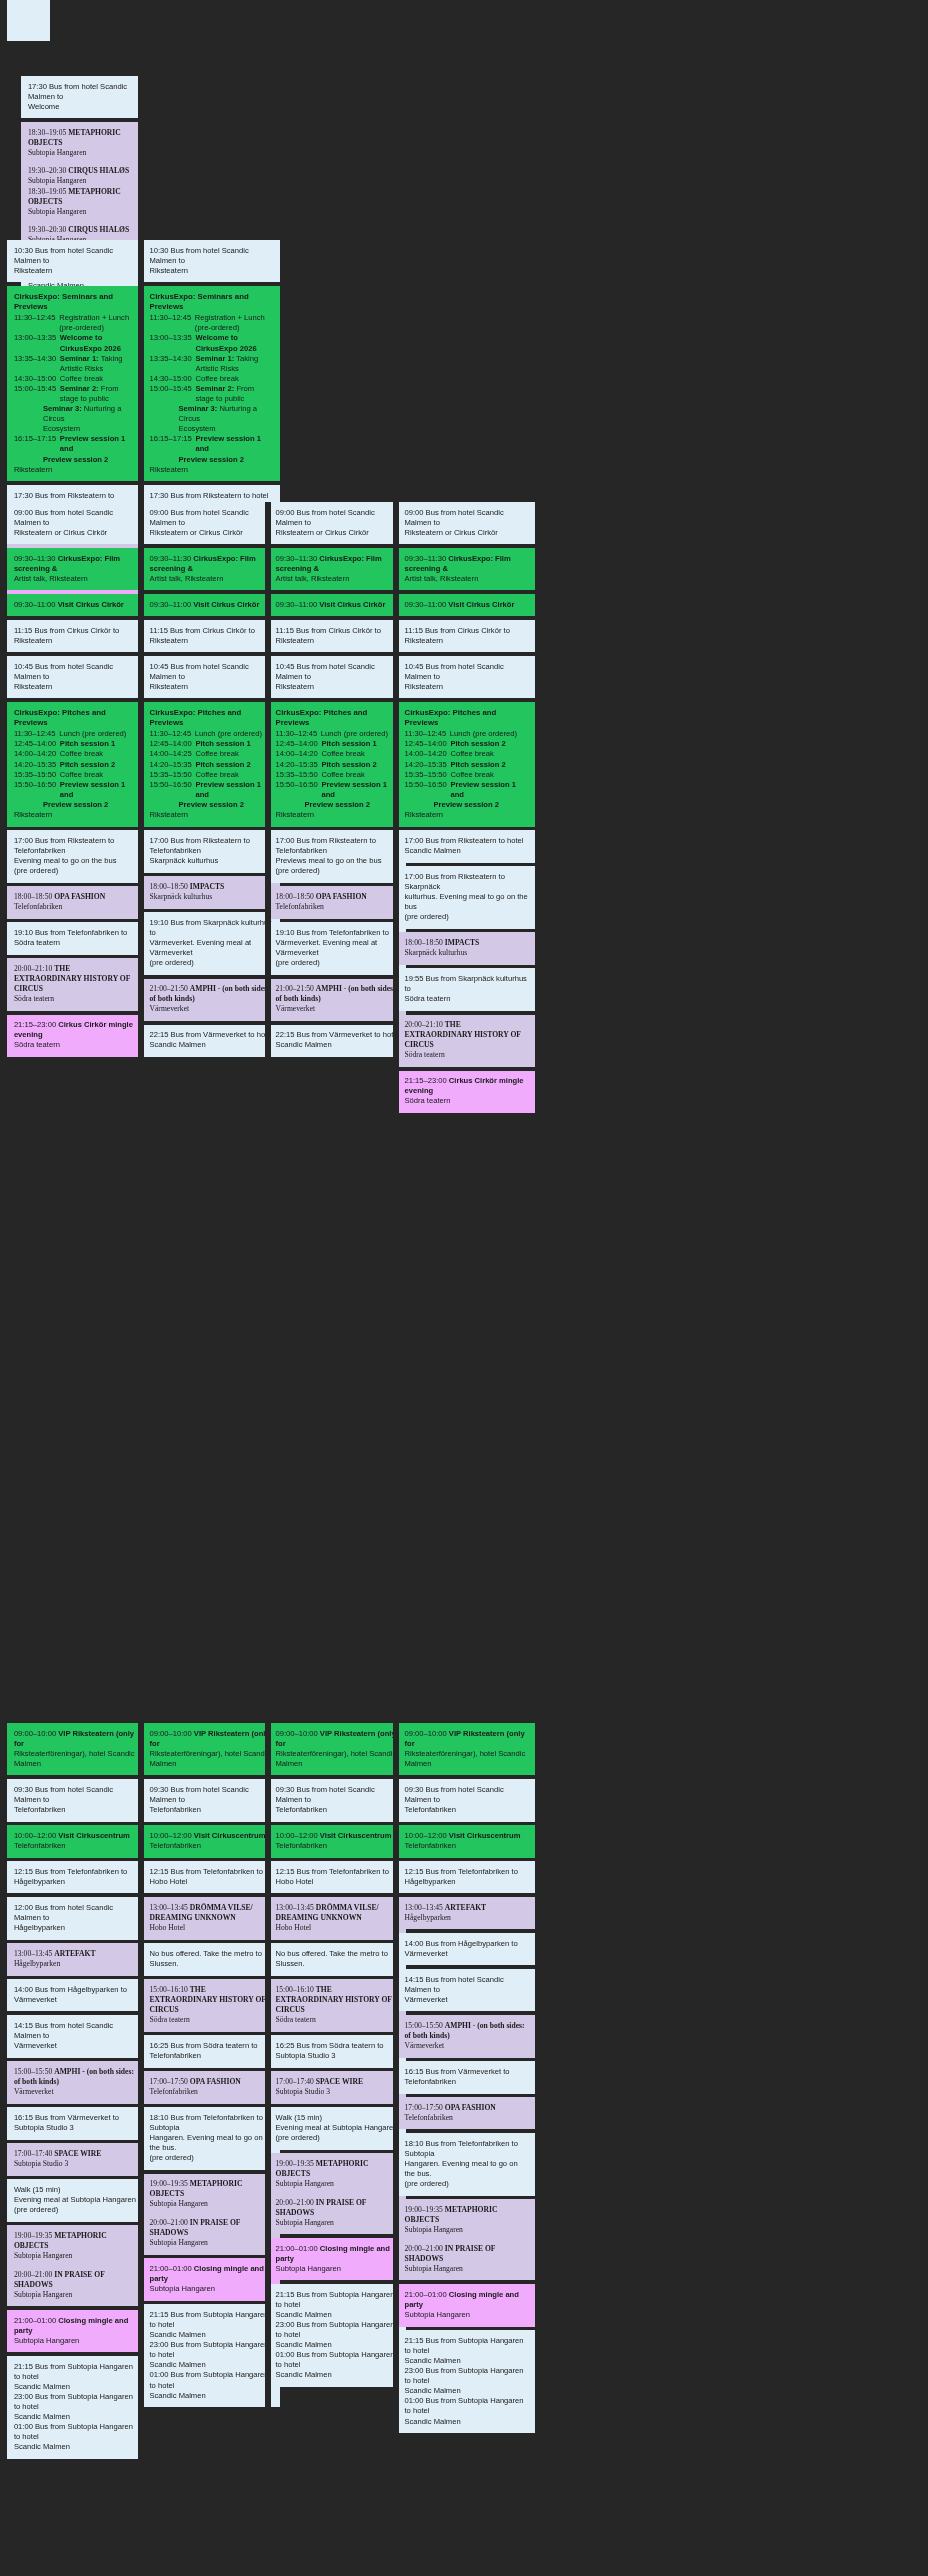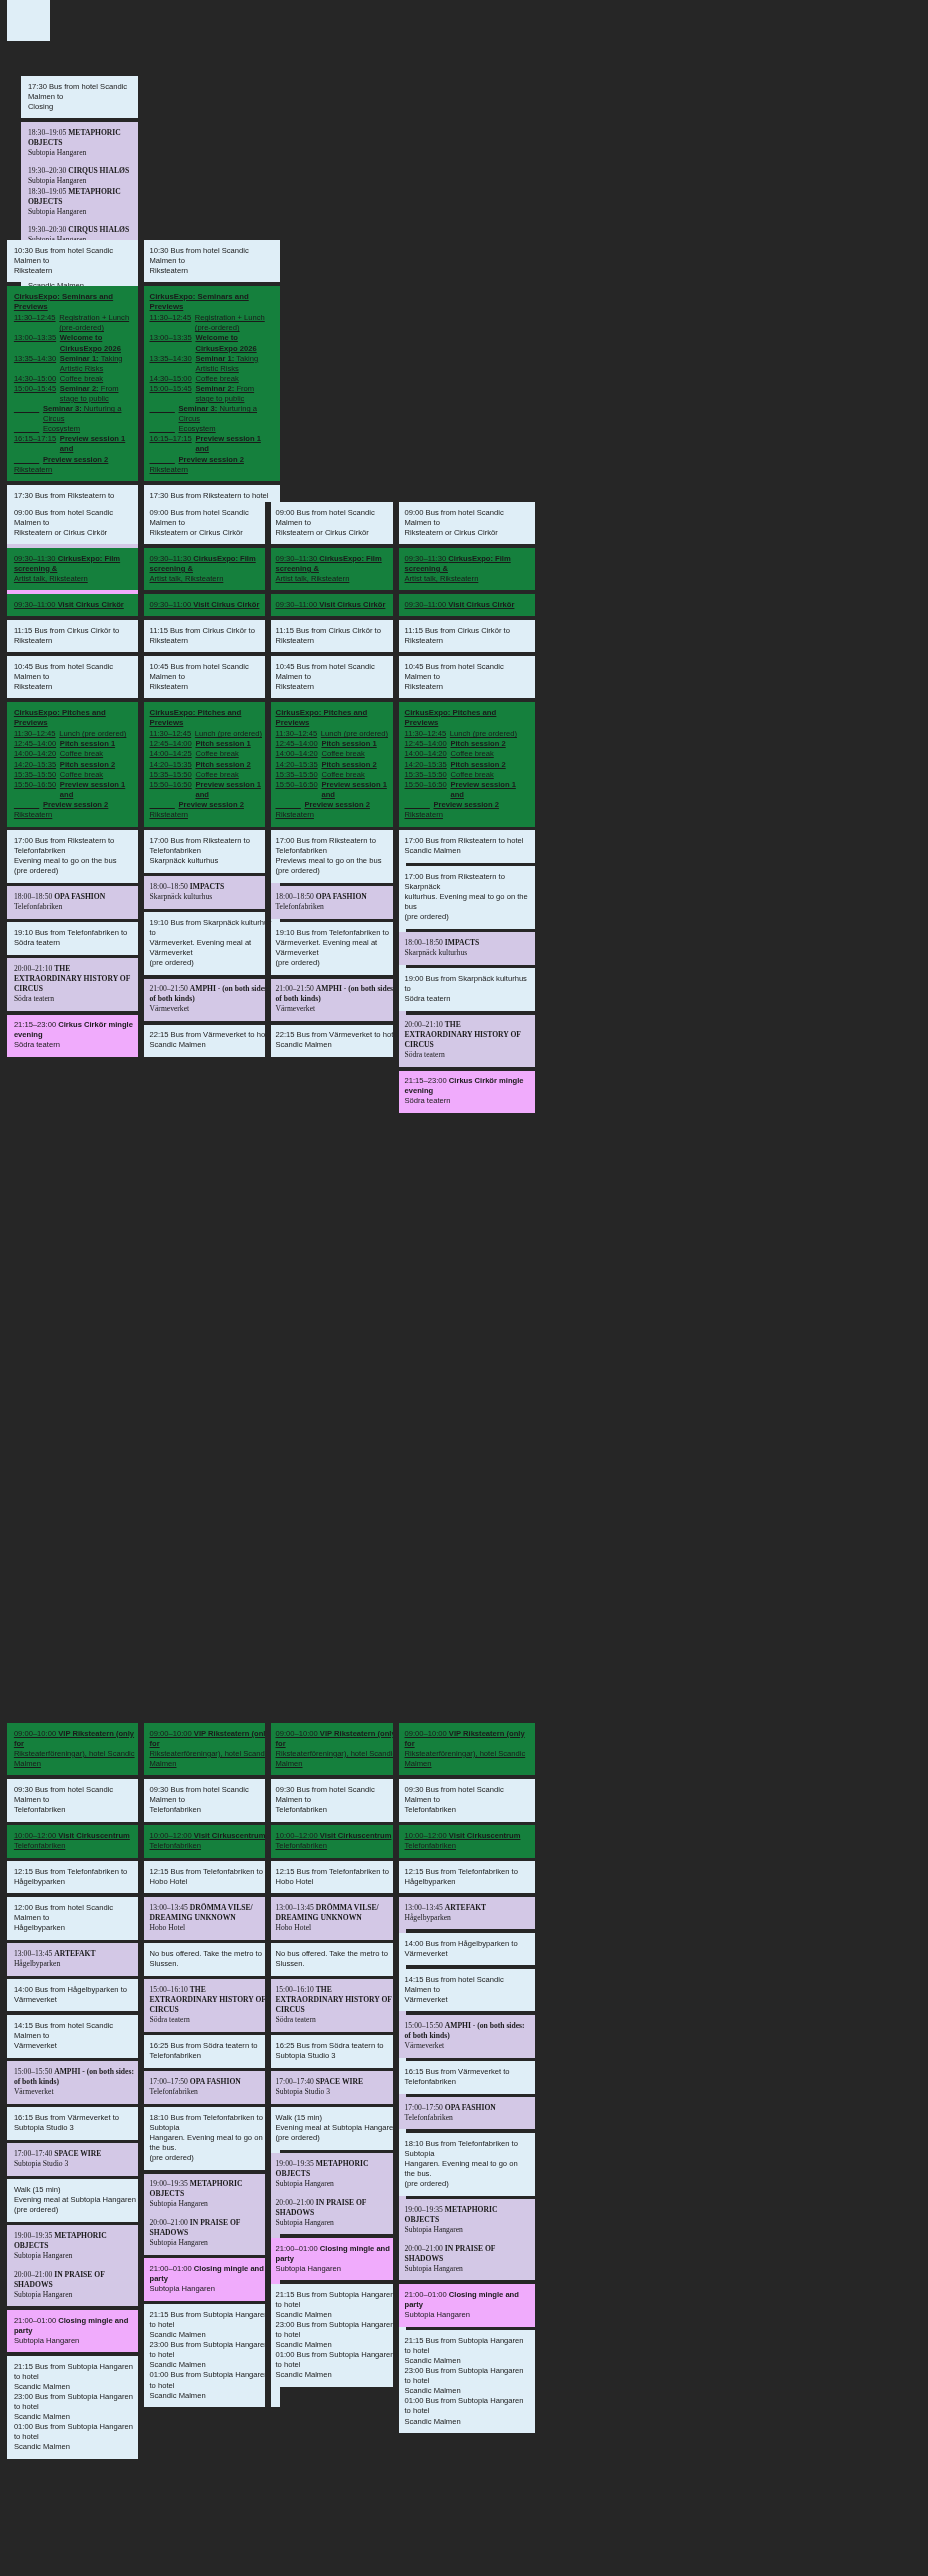--- a/index.html
+++ b/index.html
@@ -8,21 +8,21 @@
     width:929px; height:2576px; position:relative;
     font-family:"Liberation Sans", sans-serif;
     color:#1a1a1a; overflow:hidden;
   }
   .canvas{ position:absolute; inset:0; background:#262626; }
 
   
   .col{ position:absolute; width:137px; }
   .blk{ padding:5.6px 6.5px 6.5px 6.5px; font-size:7.6px; line-height:1.33; }
   .blk.transport{ background:#dfeef7; }
-  .blk.expo{ background:#15803d;text-decoration:underline; }
+  .blk.expo{ background:#22c55e; }
   .blk.show{ background:#d3c8e6;font-family:Liberation Serif, serif; }
   .blk.mingle{ background:#f0abfc; }
   .blk b, .blk strong{ font-weight:bold; }
   .row{ display:flex; gap:3.7px; }
   .row .t{ white-space:nowrap; }
   .hdr{ font-weight:bold; font-size:7.8px; margin-bottom:0.9px; }
   .sp{ height:8.4px; }
   .gap{ height:3.7px; }
 
   
@@ -36,21 +36,21 @@
 </style>
 </head>
 <body>
 
 <div class="canvas"></div>
 <div class="topchip"></div>
 
 <div class="col c1" style="top:76px;padding-left:14px;" id="d1c1">
     <div class="blk transport">
       <div>17:30 Bus from hotel Scandic Malmen to</div>
-      <div>Closing</div>
+      <div>Welcome</div>
     </div>
     <div class="gap"></div>
     <div class="blk show">
       <div><span>18:30–19:05 </span><b>METAPHORIC OBJECTS</b></div>
       <div>Subtopia Hangaren</div>
       <div class="sp"></div>
       <div><span>19:30–20:30 </span><b>CIRQUS HIALØS</b></div>
       <div>Subtopia Hangaren</div>
       <div><span>18:30–19:05 </span><b>METAPHORIC OBJECTS</b></div>
       <div>Subtopia Hangaren</div>
@@ -503,21 +503,21 @@
       <div>kulturhus. Evening meal to go on the bus</div>
       <div>(pre ordered)</div>
     </div>
     <div class="gap"></div>
     <div class="blk show">
       <div><span>18:00–18:50 </span><b>IMPACTS</b></div>
       <div>Skarpnäck kulturhus</div>
     </div>
     <div class="gap"></div>
     <div class="blk transport">
-      <div>19:00 Bus from Skarpnäck kulturhus to</div>
+      <div>19:55 Bus from Skarpnäck kulturhus to</div>
       <div>Södra teatern</div>
     </div>
     <div class="gap"></div>
     <div class="blk show">
       <div><span>20:00–21:10 </span><b>THE EXTRAORDINARY HISTORY OF CIRCUS</b></div>
       <div>Södra teatern</div>
     </div>
     <div class="gap"></div>
     <div class="blk mingle">
       <div><span>21:15–23:00 </span><b>Cirkus Cirkör mingle evening</b></div>

